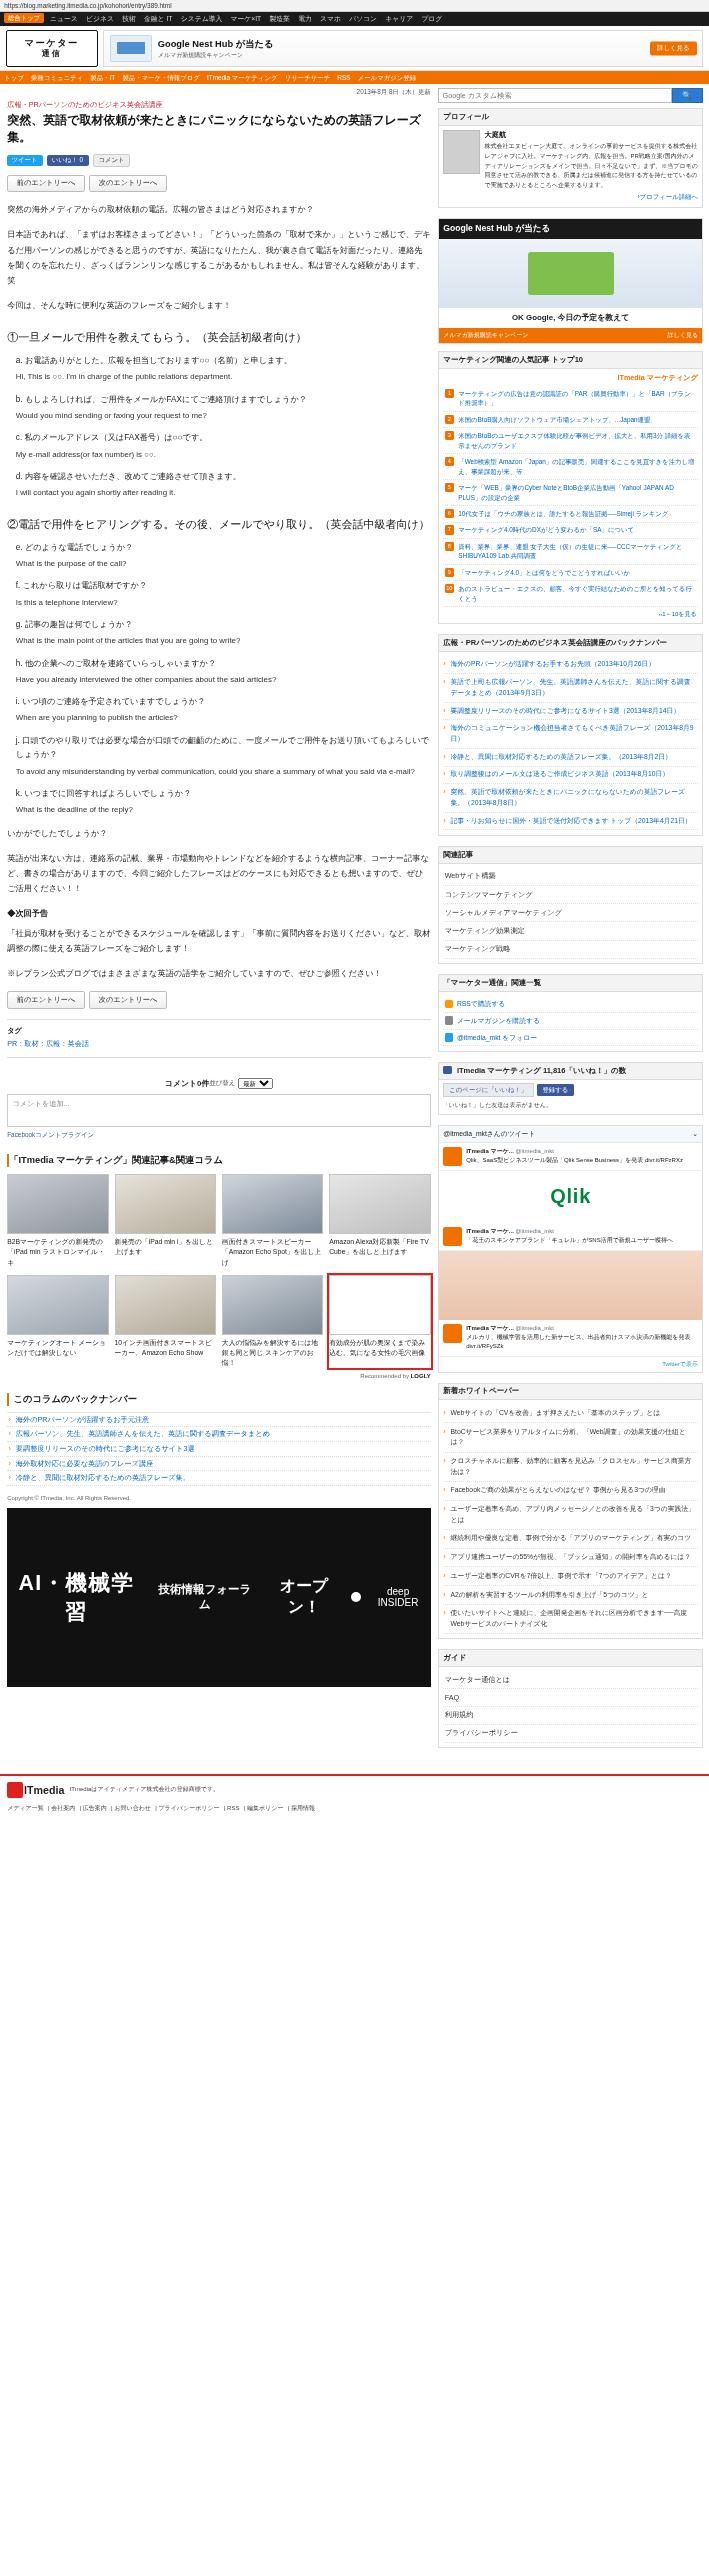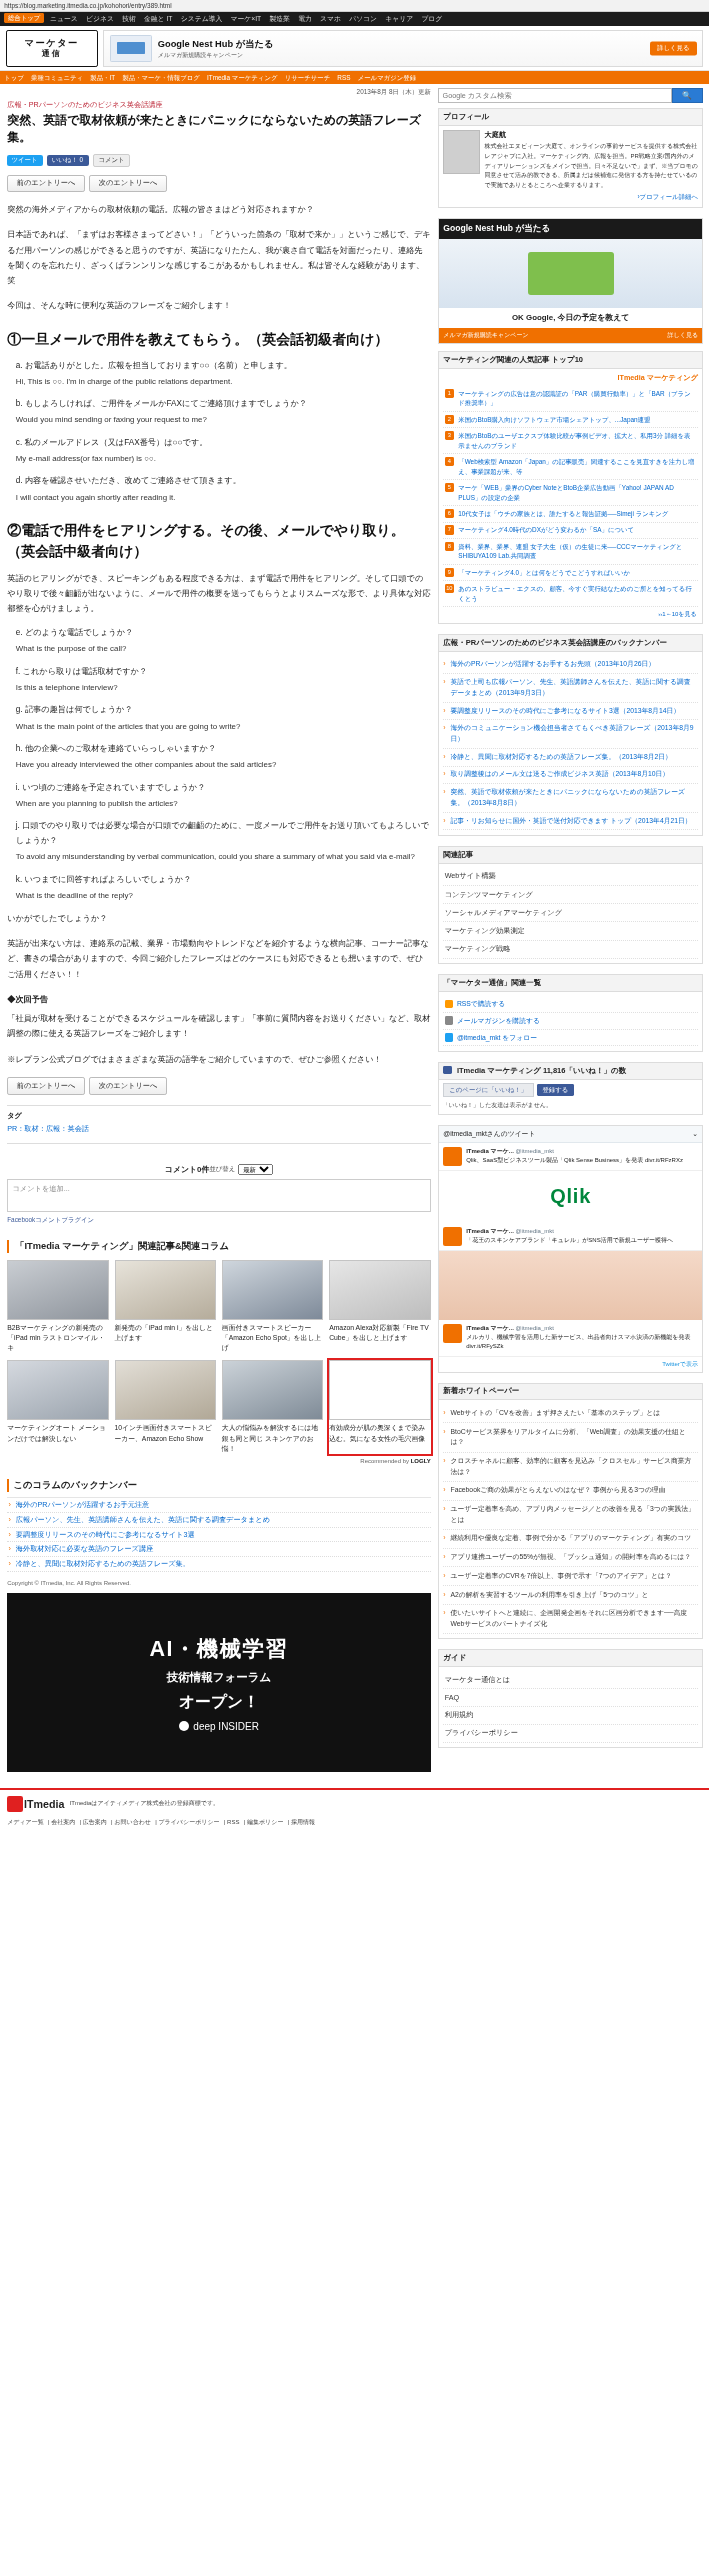--- a/index.html
+++ b/index.html
@@ -142,21 +142,21 @@
   .sns .ct { background: #eee; color: #333; border: 0.7px solid #ccc; padding: 1.4px 4.3px; }
 
   .navbtns { display: flex; gap: 4.3px; margin: 5.7px 0 10px 0; }
   .navbtn {
     border: 0.7px solid #bbb; background: linear-gradient(#fff,#eee);
     font-size: 7.2px; padding: 2.9px 8.6px; border-radius: 2.1px; color:#222;
   }
 
   .body p { font-size: 8.2px; line-height: 1.85; margin: 0 0 10px 0; }
   h2.sec {
-    font-size: 14px; font-weight: bold; margin: 15.8px 0 8.6px 0; color:#111;
+    font-size: 11px; font-weight: normal; margin: 15.8px 0 8.6px 0; color:#111;
     line-height:1.5;
   }
   .qa { margin: 0 0 8.6px 0; }
   .qa .ja { font-size: 8.2px; line-height: 1.8; margin: 0 0 1.4px 0; }
   .qa .en { font-size: 7.9px; line-height: 1.75; margin: 0 0 7.2px 0; color:#333; }
   .indent { padding-left: 8.6px; }
 
   .tagbox { border-top: 0.7px solid #ddd; margin-top: 10px; padding-top: 5.7px; }
   .tagbox .label { font-size: 7.2px; font-weight: bold; margin-bottom: 2.9px; }
   .tagbox .tags { font-size: 7.2px; color:#06c; }
@@ -170,21 +170,21 @@
   .commenthead select { font-size: 6.4px; }
   .commentbox {
     border: 0.7px solid #ccc; height: 33px; margin-top: 4.3px;
     font-size: 7.2px; color: #888; padding: 4.3px;
   }
   .fbplugin { font-size: 6.4px; color: #3b5998; margin-top: 4.3px; }
 
   
   .relhead {
     font-size: 9.3px; font-weight: bold; border-left: 2.9px solid #f07000;
-    padding-left: 6px; margin: 14.3px 0 7.2px 0;
+    padding-left: 0; margin: 14.3px 0 7.2px 0;
   }
   .relgrid { display: grid; grid-template-columns: repeat(4, 1fr); gap: 5.7px; }
   .relcard .thumb {
     width: 100%; height: 60px; background: #d8d8d8; border: 0.7px solid #c4c4c4;
     position: relative; overflow: hidden;
   }
   .relcard .thumb.t1 { background: linear-gradient(160deg,#c9cdd2,#8e949c); }
   .relcard .thumb.t2 { background: linear-gradient(160deg,#e7e3da,#b5ac9b); }
   .relcard .thumb.t3 { background: linear-gradient(160deg,#cfd6dd,#7e8a99); }
   .relcard .thumb.t4 { background: linear-gradient(160deg,#e6e6e6,#bdbdbd); }
@@ -205,21 +205,21 @@
   .backnum li { font-size: 7.2px; line-height: 1.9; color:#06c; list-style: none;
     padding-left: 8.6px; position: relative;}
   .backnum li:before{ content:"›"; position:absolute; left:1.4px; color:#f07000; }
   .backnum ul { margin:0; padding:0; border-top:0.7px solid #e5e5e5; }
   .backnum li { border-bottom: 0.7px dotted #ddd; }
 
   .copyright { font-size: 6px; color: #666; margin: 8.6px 0 7.2px 0; }
 
   .bigad {
     width: 100%; height: 179px; background:#111; color:#fff;
-    display:flex; flex-direction:column; align-items:center; justify-content:center;
+    display:flex; flex-direction:row; align-items:center; justify-content:center;
     gap: 7.2px; text-align:center;
   }
   .bigad .l1 { font-size: 21.5px; font-weight: bold; letter-spacing: 1.4px; }
   .bigad .l2 { font-size: 11.5px; font-weight: bold; }
   .bigad .l3 { font-size: 15.8px; font-weight: bold; }
   .bigad .brand { display:flex; align-items:center; gap:4.3px; font-size: 10px; }
   .bigad .brand .dot { width:10px;height:10px;border-radius:50%;background:#fff;display:inline-block;}
 
   
   .searchrow { display: flex; gap: 0; margin-bottom: 5.7px; }
@@ -397,21 +397,20 @@
           <div class="ja">c. 私のメールアドレス（又はFAX番号）は○○です。</div>
           <div class="en">My e-mail address(or fax number) is ○○.</div>
         </div>
         <div class="qa">
           <div class="ja">d. 内容を確認させいただき、改めてご連絡させて頂きます。</div>
           <div class="en">I will contact you again shortly after reading it.</div>
         </div>
       </div>
 
       <h2 class="sec">②電話で用件をヒアリングする。その後、メールでやり取り。（英会話中級者向け）</h2>
-      <p>英語のヒアリングができ、スピーキングもある程度できる方は、まず電話で用件をヒアリング。そして口頭でのやり取りで後々齟齬が出ないように、メールで用件の概要を送ってもらうとよりスムーズな形で、より具体な対応都整を心がけましょう。</p>
       <div class="indent">
         <div class="qa">
           <div class="ja">e. どのような電話でしょうか？</div>
           <div class="en">What is the purpose of the call?</div>
         </div>
         <div class="qa">
           <div class="ja">f. これから取りは電話取材ですか？</div>
           <div class="en">Is this a telephone interview?</div>
         </div>
         <div class="qa">

